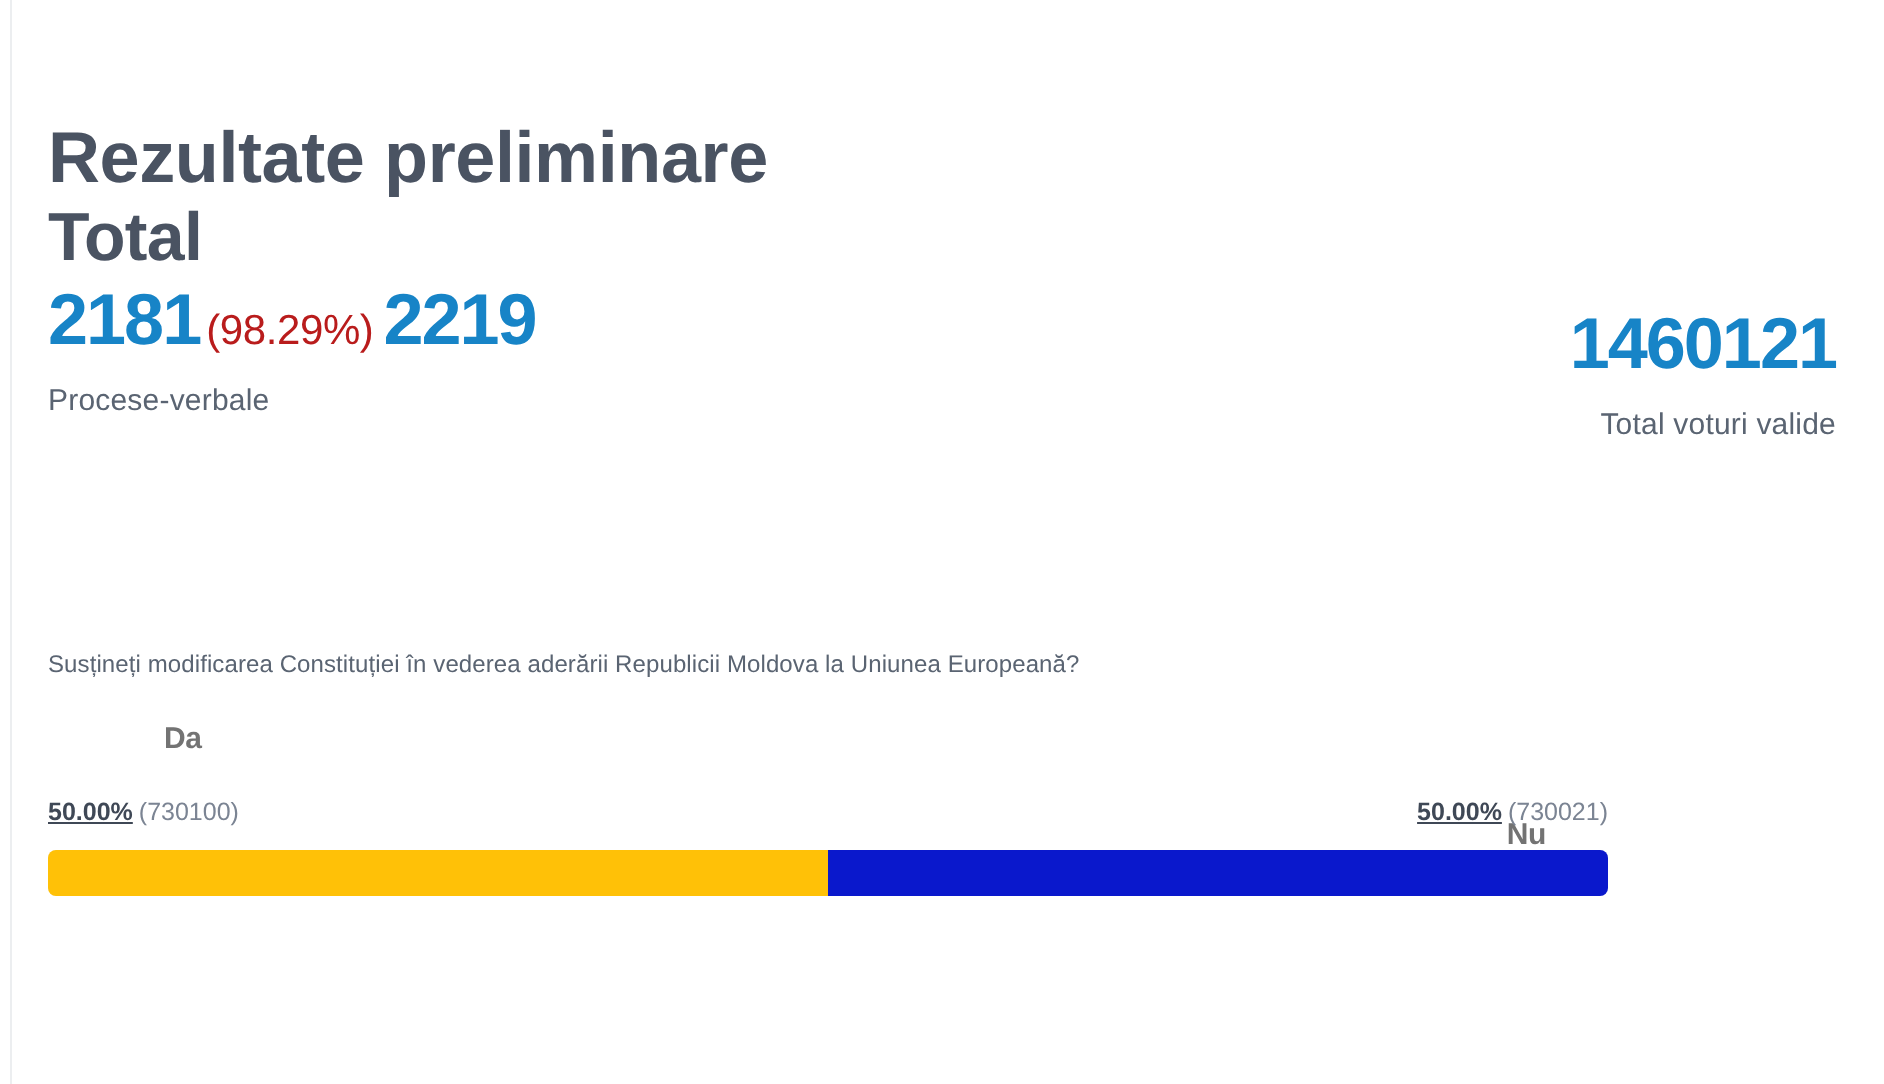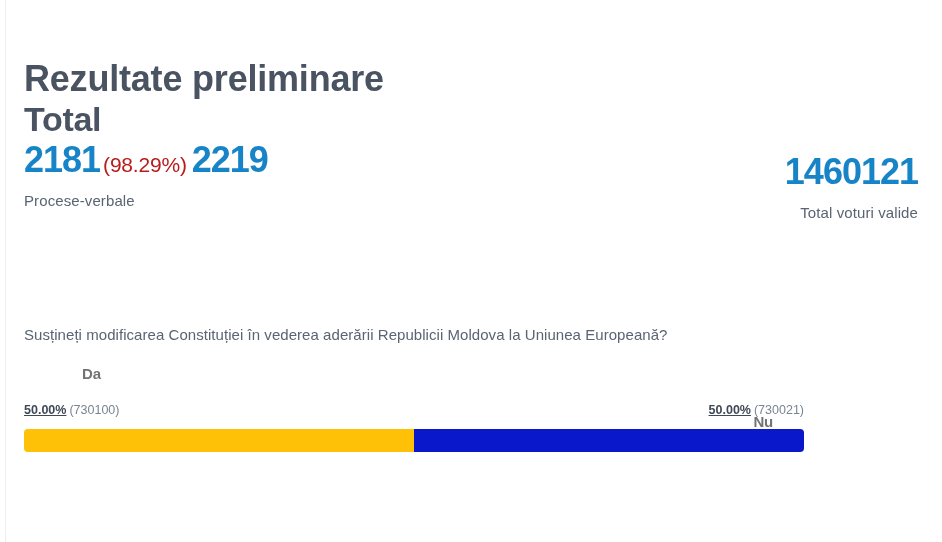--- a/index.html
+++ b/index.html
@@ -111,21 +111,21 @@
 
   
   .question-block {
     position: absolute;
     left: 24px;
     top: 325px;
     width: 780px;
   }
 
   .question-text {
-    font-size: 15px;
+    font-size: 12px;
     color: #5a6472;
     letter-spacing: 0.05px;
     line-height: 1.3;
     margin: 0;
   }
 
   .options-row {
     position: relative;
     height: 34px;
     margin-top: 20px;

